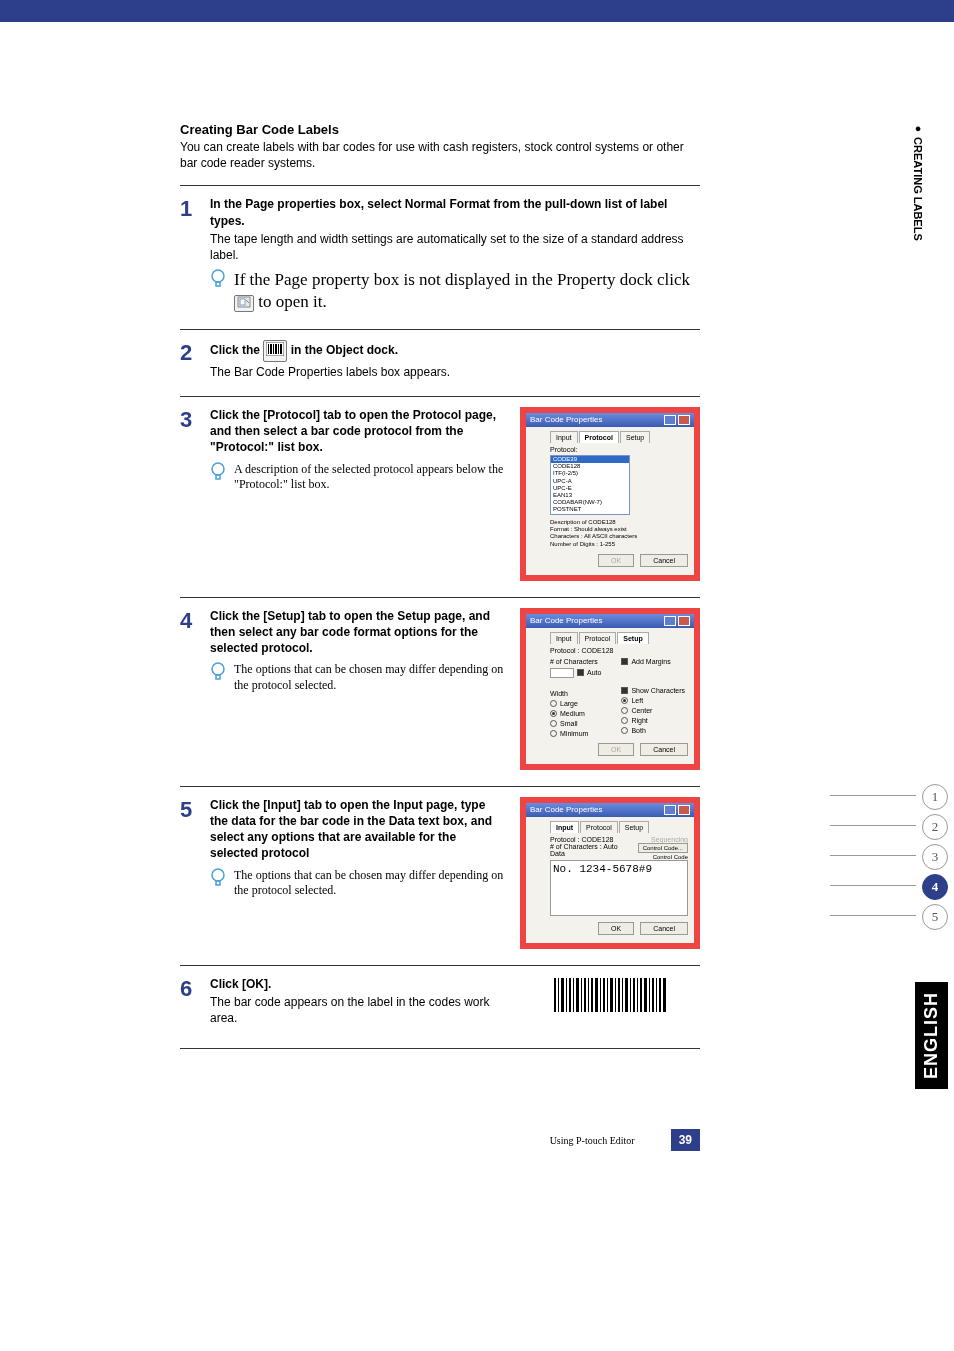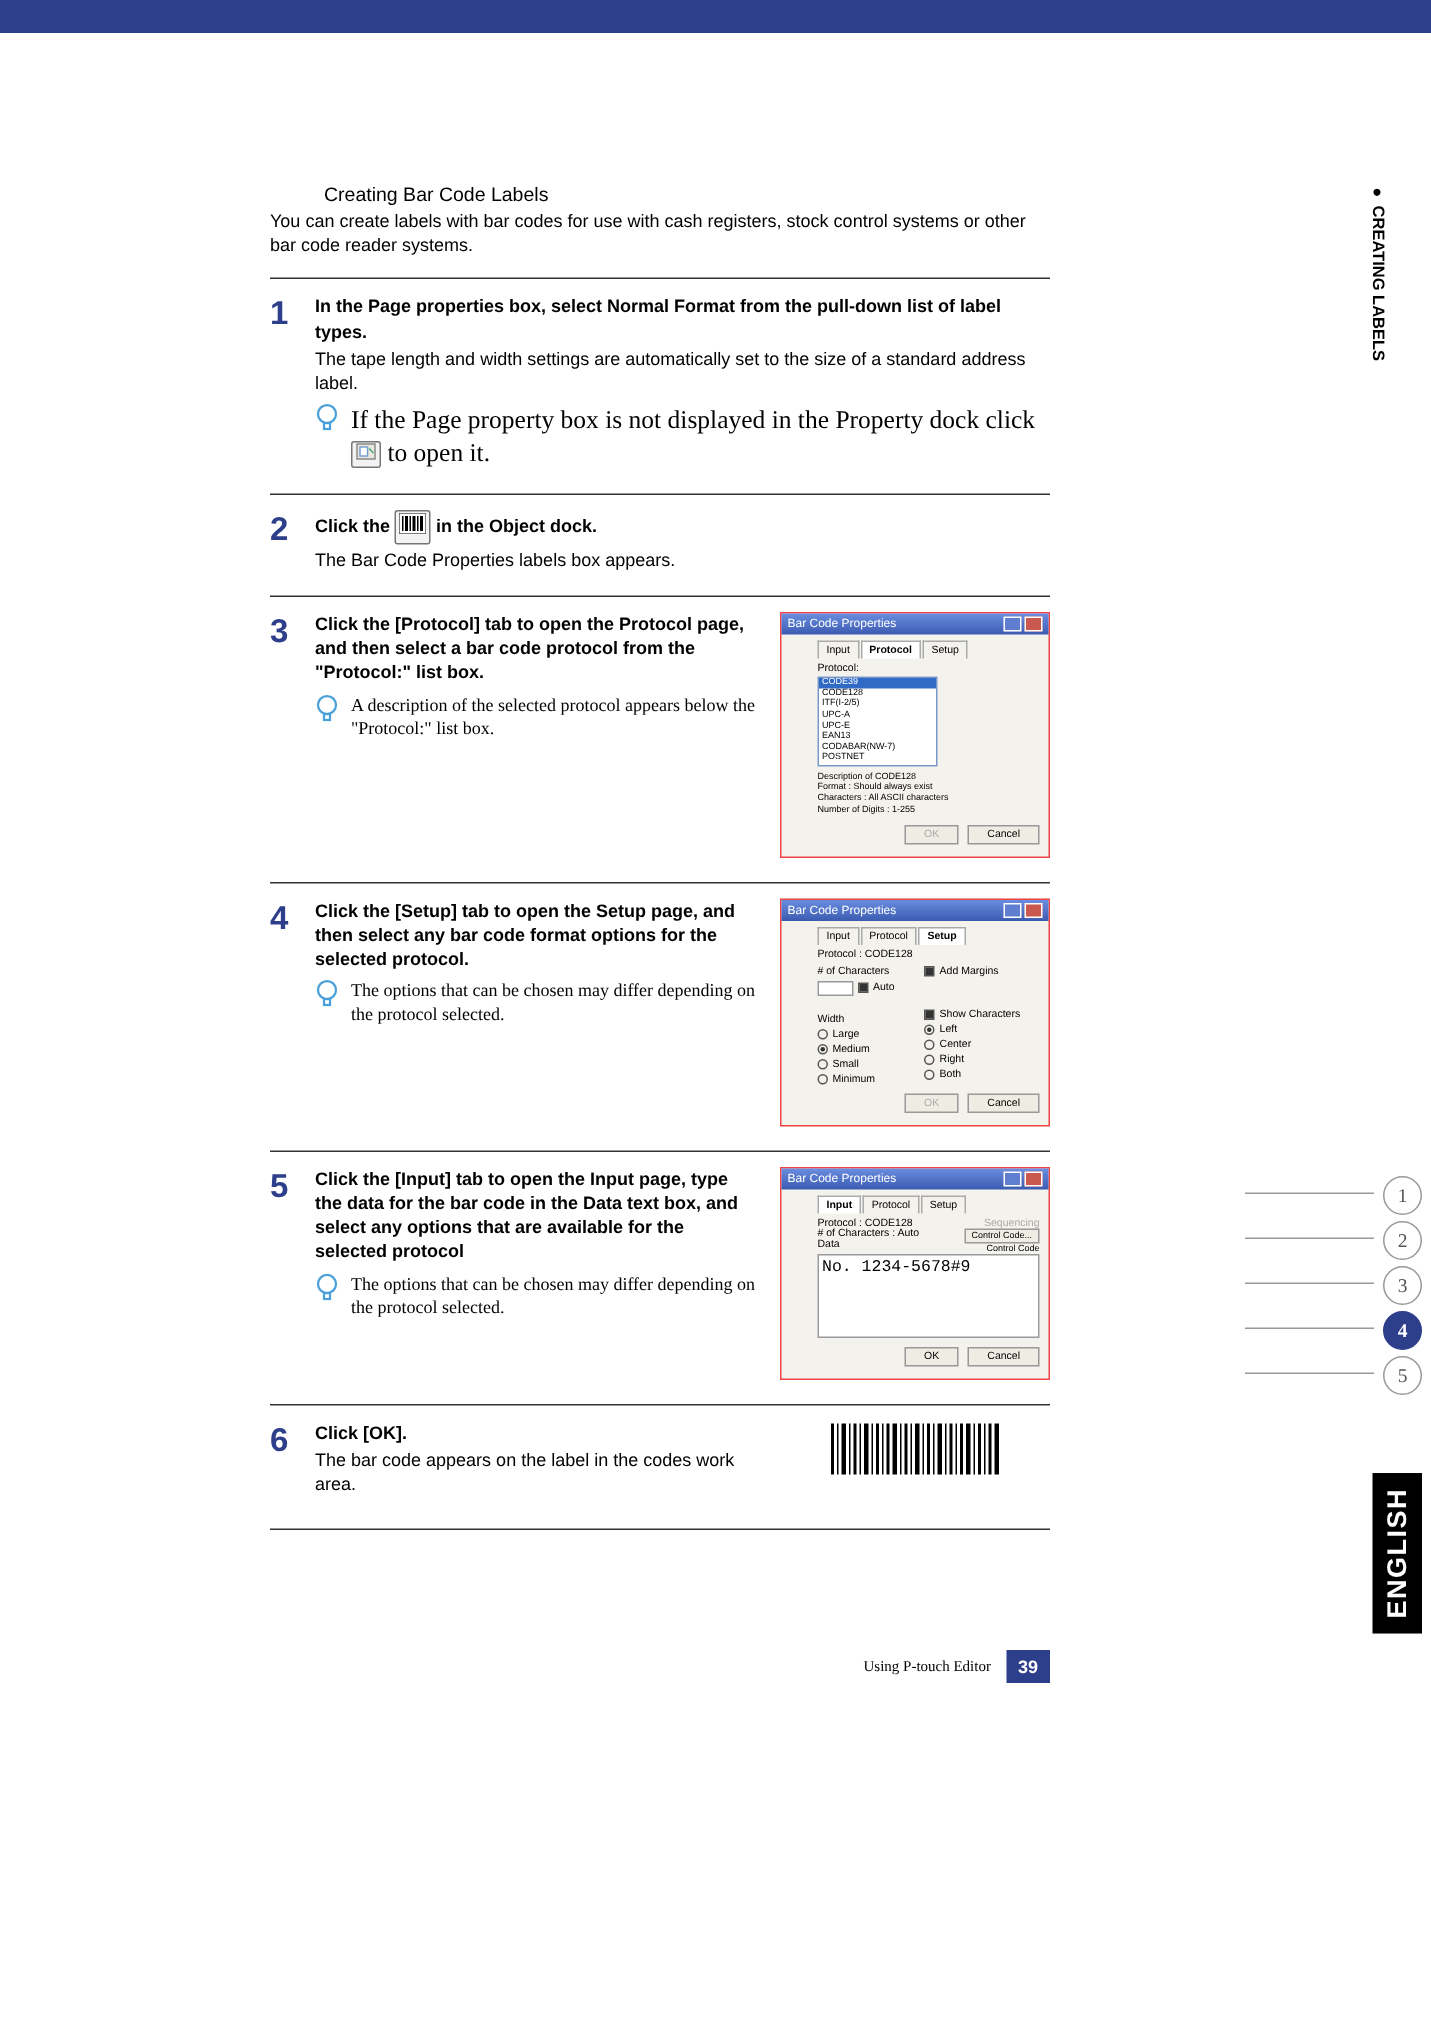--- a/index.html
+++ b/index.html
@@ -3,37 +3,37 @@
 <meta charset="utf-8">
 <style>
   * { box-sizing: border-box; margin: 0; padding: 0; }
   body { font-family: Arial, Helvetica, sans-serif; background: #fff; width: 954px; }
   .blue-band { background: #2d3e8a; height: 22px; width: 100%; }
   .page { display: flex; }
   .content { padding: 100px 40px 40px 180px; width: 740px; }
   .right-rail { width: 214px; position: relative; padding-top: 100px; }
   .vert-label { writing-mode: vertical-rl; text-orientation: mixed; font-size: 11px; font-weight: bold; position: absolute; top: 100px; right: 30px; }
   .vert-english { position: absolute; top: 960px; right: 6px; background: #000; color: #fff; font-weight: 900; font-size: 18px; padding: 10px 6px; writing-mode: vertical-rl; transform: rotate(180deg); letter-spacing: 1px; }
-  .section-title { font-weight: normal; font-size: 13px; margin-bottom: 2px; margin-left: 36px; }
+  .section-title { font-weight: bold; font-size: 13px; margin-bottom: 2px; }
   .body-text { font-size: 12px; margin-bottom: 14px; line-height: 1.35; }
   .step { display: flex; border-top: 1px solid #333; padding: 10px 0 16px 0; }
   .step-num { font-weight: bold; font-size: 22px; color: #2d3e8a; width: 30px; flex-shrink: 0; }
   .step-body { flex: 1; }
   .step-main { font-weight: bold; font-size: 12px; line-height: 1.35; }
   .step-sub { font-size: 12px; line-height: 1.35; margin-top: 2px; }
   .note-row { display: flex; align-items: flex-start; margin-top: 6px; gap: 8px; }
   .bulb { color: #4aa0d8; font-size: 16px; line-height: 1; flex-shrink: 0; }
   .bulb svg { display: block; }
   .note-text { font-size: 12px; font-family: 'Times New Roman', serif; line-height: 1.3; }
   .note-text-wide { font-size: 17px; font-family: 'Times New Roman', serif; line-height: 1.3; }
   .inline-icon { display: inline-block; vertical-align: middle; border: 1px solid #777; background: #f3f3f3; border-radius: 2px; padding: 0 2px; font-size: 10px; }
   .step-columns { display: flex; gap: 14px; }
   .step-left { flex: 1 1 55%; }
   .step-right { flex: 0 0 180px; }
-  .dialog { border: 1px solid #ef4444; background: #f4f2ec; font-size: 7px; }
+  .dialog { border: 6px solid #ef4444; background: #f4f2ec; font-size: 7px; }
   .dialog-title { background: linear-gradient(#6a8de0,#3b5bb0); color: #fff; padding: 2px 4px; font-size: 8px; display: flex; justify-content: space-between; }
   .dialog-title .winbtns { display: flex; gap: 2px; }
   .dialog-title .winbtn { width: 12px; height: 10px; background: #c9584e; display: inline-block; border: 1px solid #fff; }
   .dialog-title .winbtn.help { background: #5f7ed0; }
   .dialog-body { padding: 4px 6px 8px 24px; min-height: 100px; position: relative; }
   .tabs { display: flex; gap: 1px; font-size: 7px; margin-bottom: 3px; }
   .tab { padding: 2px 5px; border: 1px solid #aaa; background: #f4f2ec; border-bottom: none; }
   .tab.active { background: #fff; font-weight: bold; }
   .dlg-btns { display: flex; justify-content: flex-end; gap: 6px; margin-top: 6px; }
   .dlg-btn { border: 1px solid #999; background: #efece3; padding: 2px 12px; font-size: 7px; }
@@ -53,21 +53,21 @@
   .num-input { border: 1px solid #999; background: #fff; width: 24px; height: 10px; display: inline-block; }
   .textbox { border: 1px solid #999; background: #fff; width: 100%; font-family: 'Courier New', monospace; font-size: 11px; padding: 2px; height: 56px; }
   .small-btn { border: 1px solid #999; background: #efece3; font-size: 6px; padding: 1px 4px; display: inline-block; }
   .barcode-preview { text-align: center; }
   .barcode-preview svg { width: 120px; height: 44px; }
   .chapter-nav { position: absolute; top: 760px; right: 6px; display: flex; flex-direction: column; gap: 0; }
   .chap { width: 26px; height: 26px; border: 1px solid #999; border-radius: 50%; display: flex; align-items: center; justify-content: center; font-size: 13px; color: #555; background: #fff; margin: 2px 0; font-family: 'Times New Roman', serif; }
   .chap.active { background: #2d3e8a; color: #fff; border-color: #2d3e8a; font-weight: bold; }
   .chap-lines { height: 1px; background: #999; width: 86px; position: absolute; right: 32px; }
   .footer-row { display: flex; justify-content: flex-end; align-items: center; gap: 10px; margin-top: 80px; font-size: 10px; }
-  .page-num-box { background: #2d3e8a; color: #fff; padding: 4px 8px; font-weight: bold; font-size: 12px; }
+  .page-num-box { background: #2d3e8a; color: #fff; padding: 4px 8px; font-weight: bold; font-size: 12px; margin-left: 26px; }
   hr.end { border: none; border-top: 1px solid #333; margin-top: 6px; }
 </style>
 </head>
 <body>
 
 <div class="blue-band"></div>
 
 <div class="page">
   <div class="content">
 

